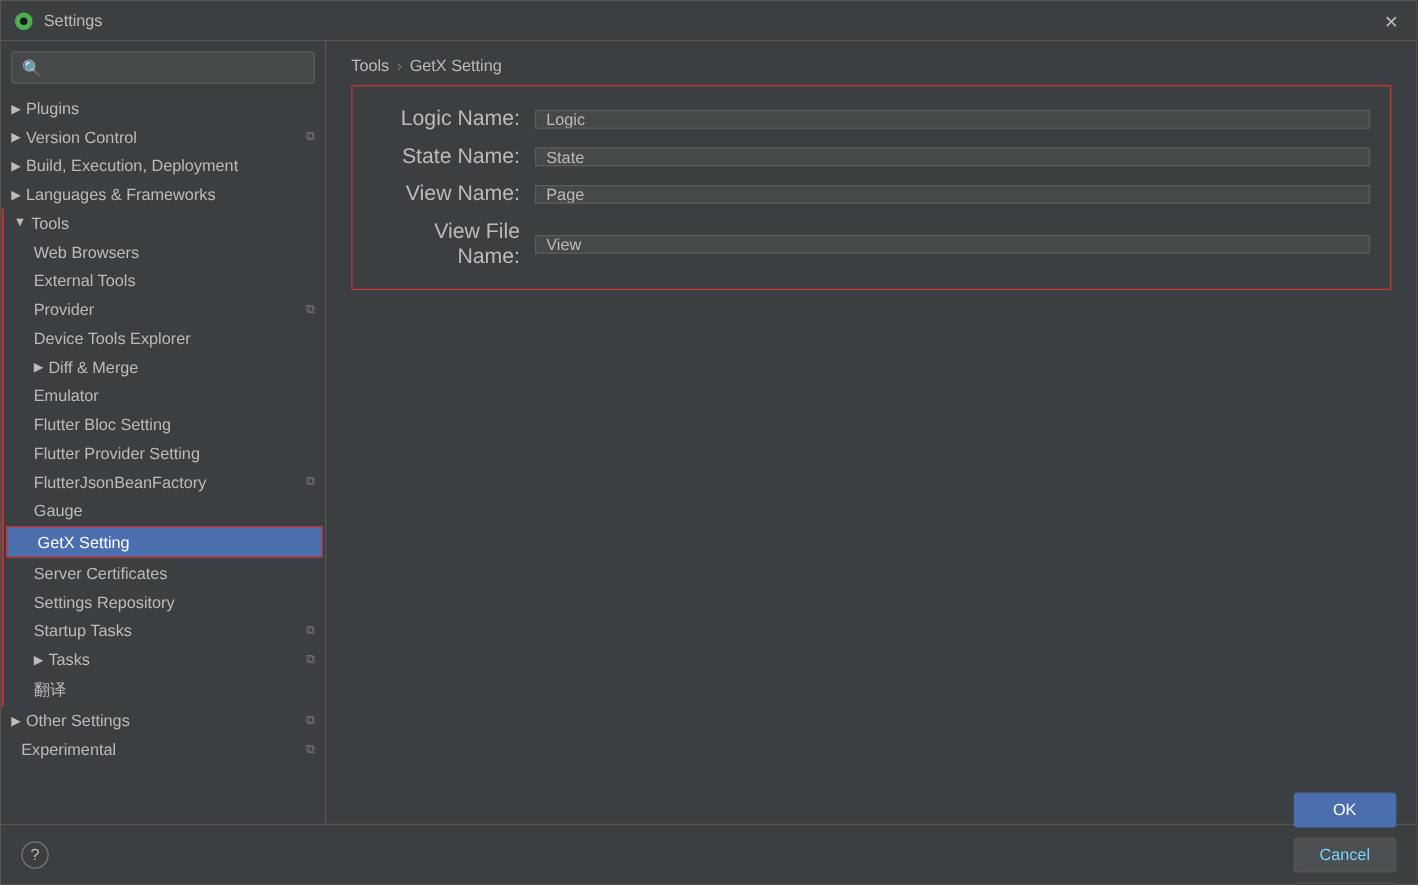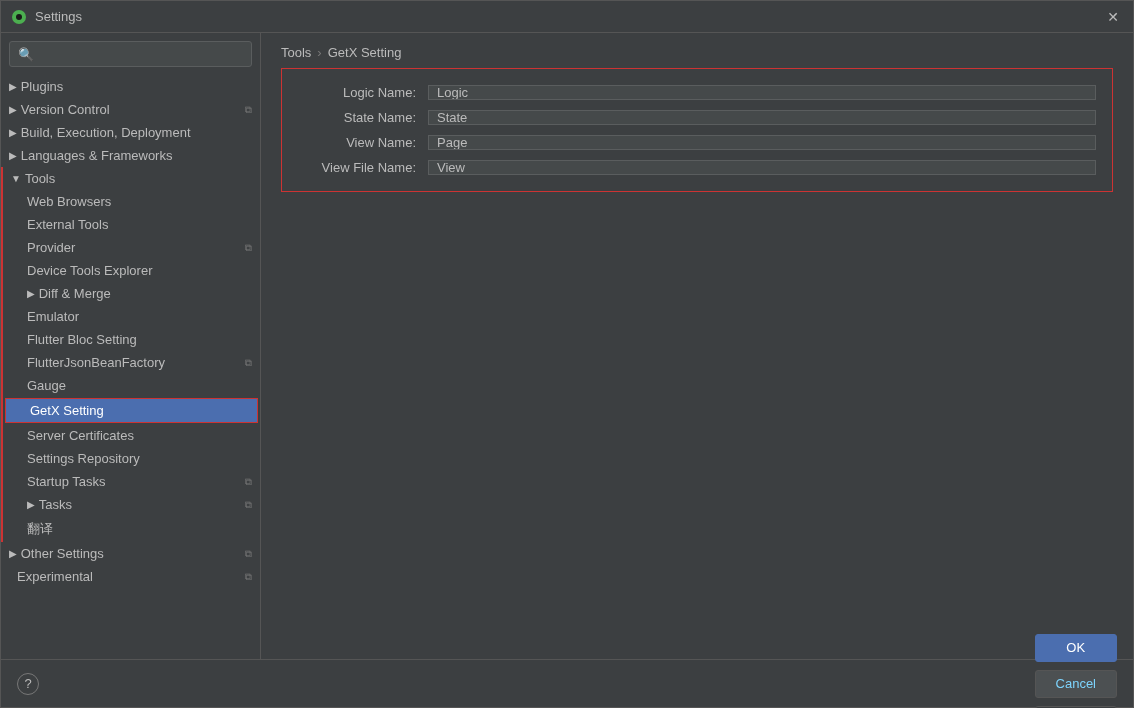--- a/index.html
+++ b/index.html
@@ -165,21 +165,21 @@
       display: flex;
       align-items: center;
       margin-bottom: 10px;
     }
     .form-row:last-child { margin-bottom: 0; }
     .form-label {
       width: 130px;
       text-align: right;
       padding-right: 12px;
       color: #bbb;
-      font-size: 13px;
+      font-size: 17px;
       flex-shrink: 0;
     }
     .form-input {
       flex: 1;
       background: #45494a;
       border: 1px solid #5a5d5e;
       color: #bbb;
       font-size: 13px;
       height: 15px;
       padding: 0 8px;
@@ -308,20 +308,23 @@
           </div>
           <div class="sidebar-section sidebar-sub">
             <span class="arrow">▶</span>
             <span>Diff &amp; Merge</span>
           </div>
           <div class="sidebar-item sidebar-sub">
             <span>Emulator</span>
           </div>
           <div class="sidebar-item sidebar-sub">
             <span>Flutter Bloc Setting</span>
+          </div>
+          <div class="sidebar-item sidebar-sub">
+            <span>Flutter Provider Setting</span>
           </div>
           <div class="sidebar-item sidebar-sub">
             <span>FlutterJsonBeanFactory</span>
             <span class="icon-badge">⧉</span>
           </div>
           <div class="sidebar-item sidebar-sub">
             <span>Gauge</span>
           </div>
 
           <div class="sidebar-item sidebar-sub active" style="border: 1px solid #cc3333; margin: 1px 2px;">

